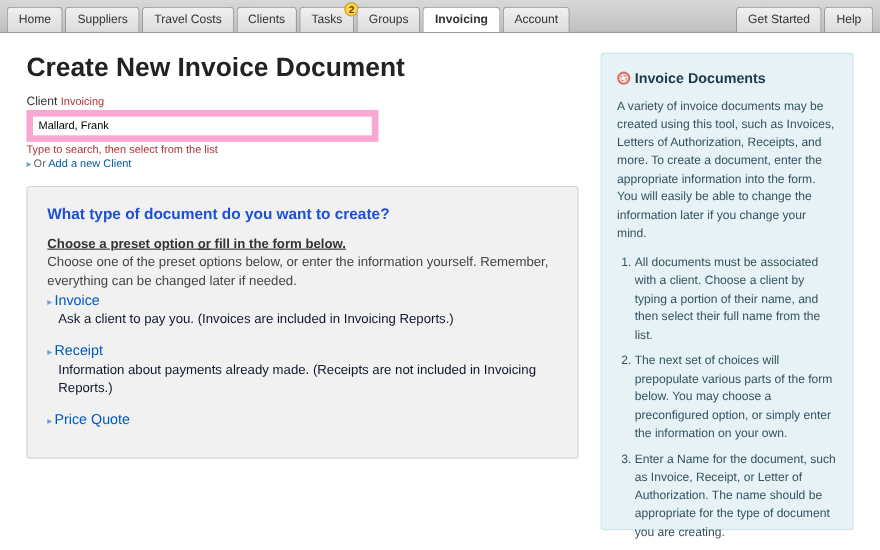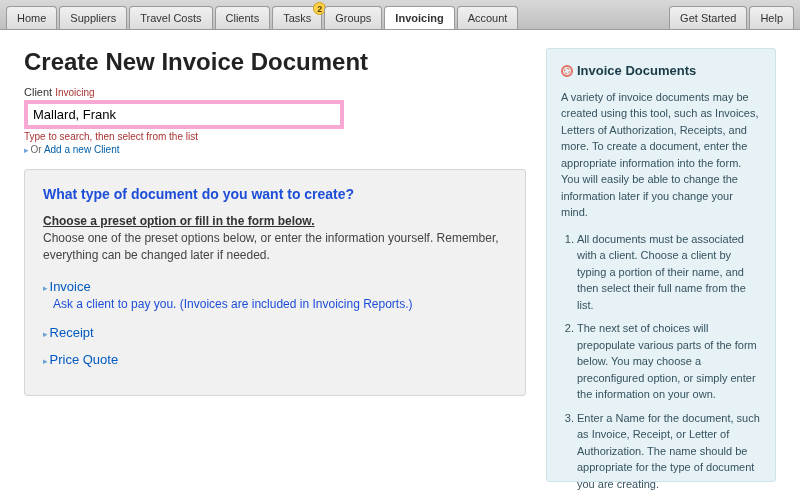--- a/index.html
+++ b/index.html
@@ -9,33 +9,33 @@
   .tab.active { background: #fff; font-weight: bold; }
   .spacer { flex: 1; }
   .badge { position: absolute; top: -5px; right: -5px; background: #ffd24a; border: 1px solid #c9a012; color: #5a4400; font-size: 9px; font-weight: bold; width: 13px; height: 13px; border-radius: 50%; display: flex; align-items: center; justify-content: center; }
   .page { background: #fff; margin: 0; padding: 18px 24px; display: flex; gap: 20px; height: 470px; overflow: hidden; }
   .main { flex: 1; min-width: 0; }
   h1 { font-size: 24px; font-weight: bold; color: #222; margin-bottom: 10px; }
   .intro { font-size: 12px; color: #333; line-height: 1.45; margin-bottom: 12px; }
   .intro .bold { font-weight: bold; }
   .client-label { font-size: 11px; }
   .client-label .req { color: #a33; font-size: 10px; }
-  .client-input { width: 320px; border: 4px solid #f9a8d4; padding: 3px 5px; font-size: 13px; margin-top: 2px; }
+  .client-input { width: 320px; border: 6px solid #f9a8d4; padding: 3px 5px; font-size: 10px; margin-top: 2px; }
   .hint { font-size: 10px; color: #a33; margin-top: 2px; }
   .addrow { font-size: 10px; margin-top: 2px; color: #666; }
   .addrow a { color: #005ea8; text-decoration: none; cursor: pointer; }
   .caret { color: #6aa2d9; font-size: 9px; margin-right: 2px; }
   .panel { background: #f1f1f1; border: 1px solid #d6d6d6; border-radius: 3px; padding: 16px 18px; margin-top: 14px; }
   .panel h2 { font-size: 14px; font-weight: bold; color: #1d4ed8; margin-bottom: 12px; }
   .panel .sub1 { font-size: 12px; font-weight: bold; color: #333; text-decoration: underline; }
   .panel .u { text-decoration: underline; }
-  .panel .sub2 { font-size: 12px; color: #444; line-height: 1.45; margin-top: 2px; margin-bottom: 14px; }
+  .panel .sub2 { font-size: 12px; color: #444; line-height: 1.45; margin-top: 2px; }
   .preset { margin-bottom: 12px; }
   .preset-title { color: #0059c1; font-size: 13px; font-weight: normal; cursor: pointer; }
-  .preset-desc { color: #1d4ed8; font-size: 12px; line-height: 1.4; margin-left: 10px; margin-top: 2px; }
+  .preset-desc { color: #0f172a; font-size: 12px; line-height: 1.4; margin-left: 10px; margin-top: 2px; }
   .side { width: 230px; background: #e6f2f6; border: 1px solid #cfe3ea; border-radius: 3px; padding: 12px 14px; font-size: 11px; color: #35525e; line-height: 1.5; }
   .side h3 { font-size: 13px; font-weight: bold; color: #1a3a47; margin-bottom: 8px; display: flex; align-items: center; gap: 4px; }
   .ring { width: 12px; height: 12px; border: 2px solid #e37163; border-radius: 50%; position: relative; display:inline-block; }
   .ring::after { content:""; position:absolute; inset:1px; border:1px dashed #e37163; border-radius:50%; }
   .side p { margin-bottom: 10px; }
   .side ol { margin-left: 16px; }
   .side li { margin-bottom: 7px; }
 </style>
 </head>
 <body>
@@ -77,20 +77,21 @@
         <span>Choose a preset option </span><span class="u">or</span><span> fill in the form below.</span>
       </div>
       <div class="sub2">Choose one of the preset options below, or enter the information yourself. Remember, everything can be changed later if needed.</div>
 
       <div class="preset">
         <div><span class="caret">▸</span><span class="preset-title">Invoice</span></div>
         <div class="preset-desc">Ask a client to pay you. (Invoices are included in Invoicing Reports.)</div>
       </div>
       <div class="preset">
         <div><span class="caret">▸</span><span class="preset-title">Receipt</span></div>
+        <div class="preset-desc">Information about payments already made. (Receipts are not included in Invoicing Reports.)</div>
       </div>
       <div class="preset">
         <div><span class="caret">▸</span><span class="preset-title">Price Quote</span></div>
 
       </div>
     </div>
   </div>
 
   <div class="side">
     <h3>

